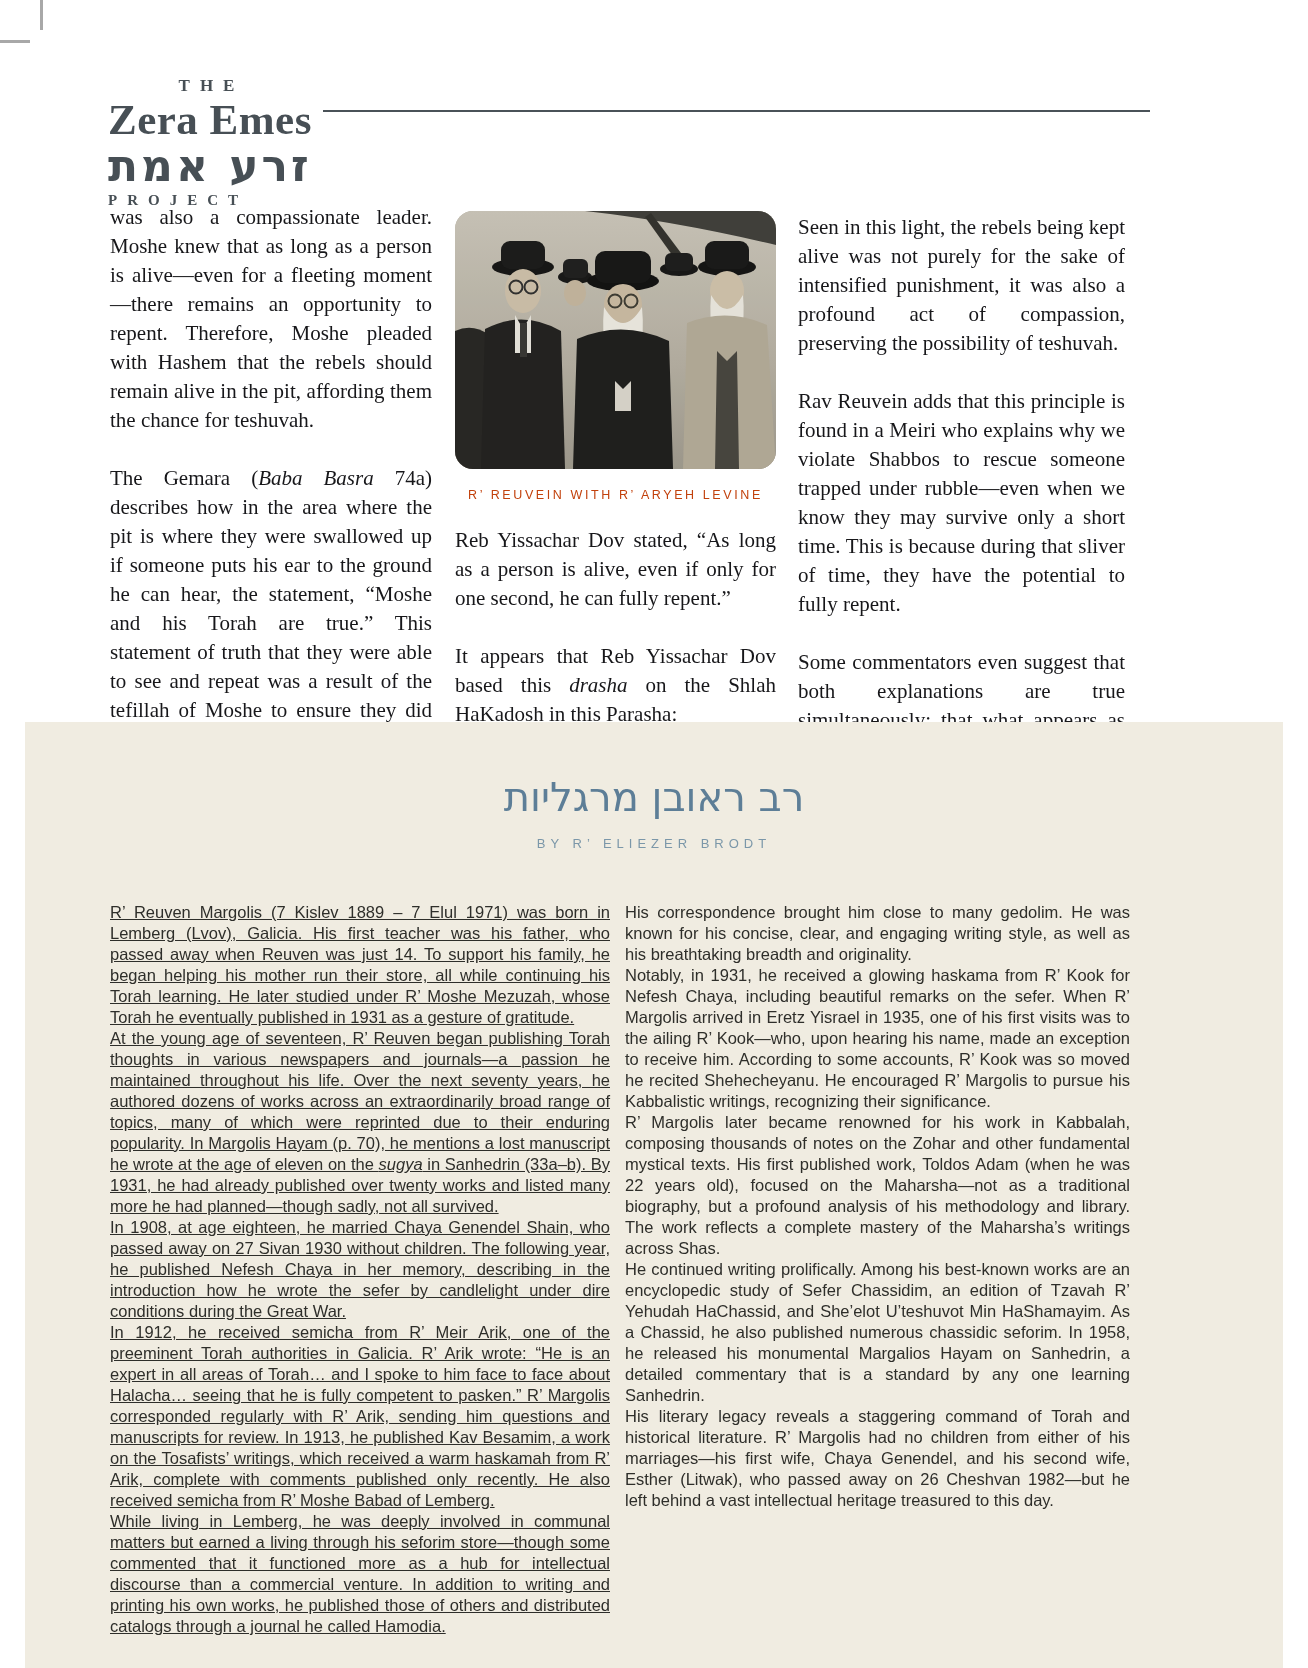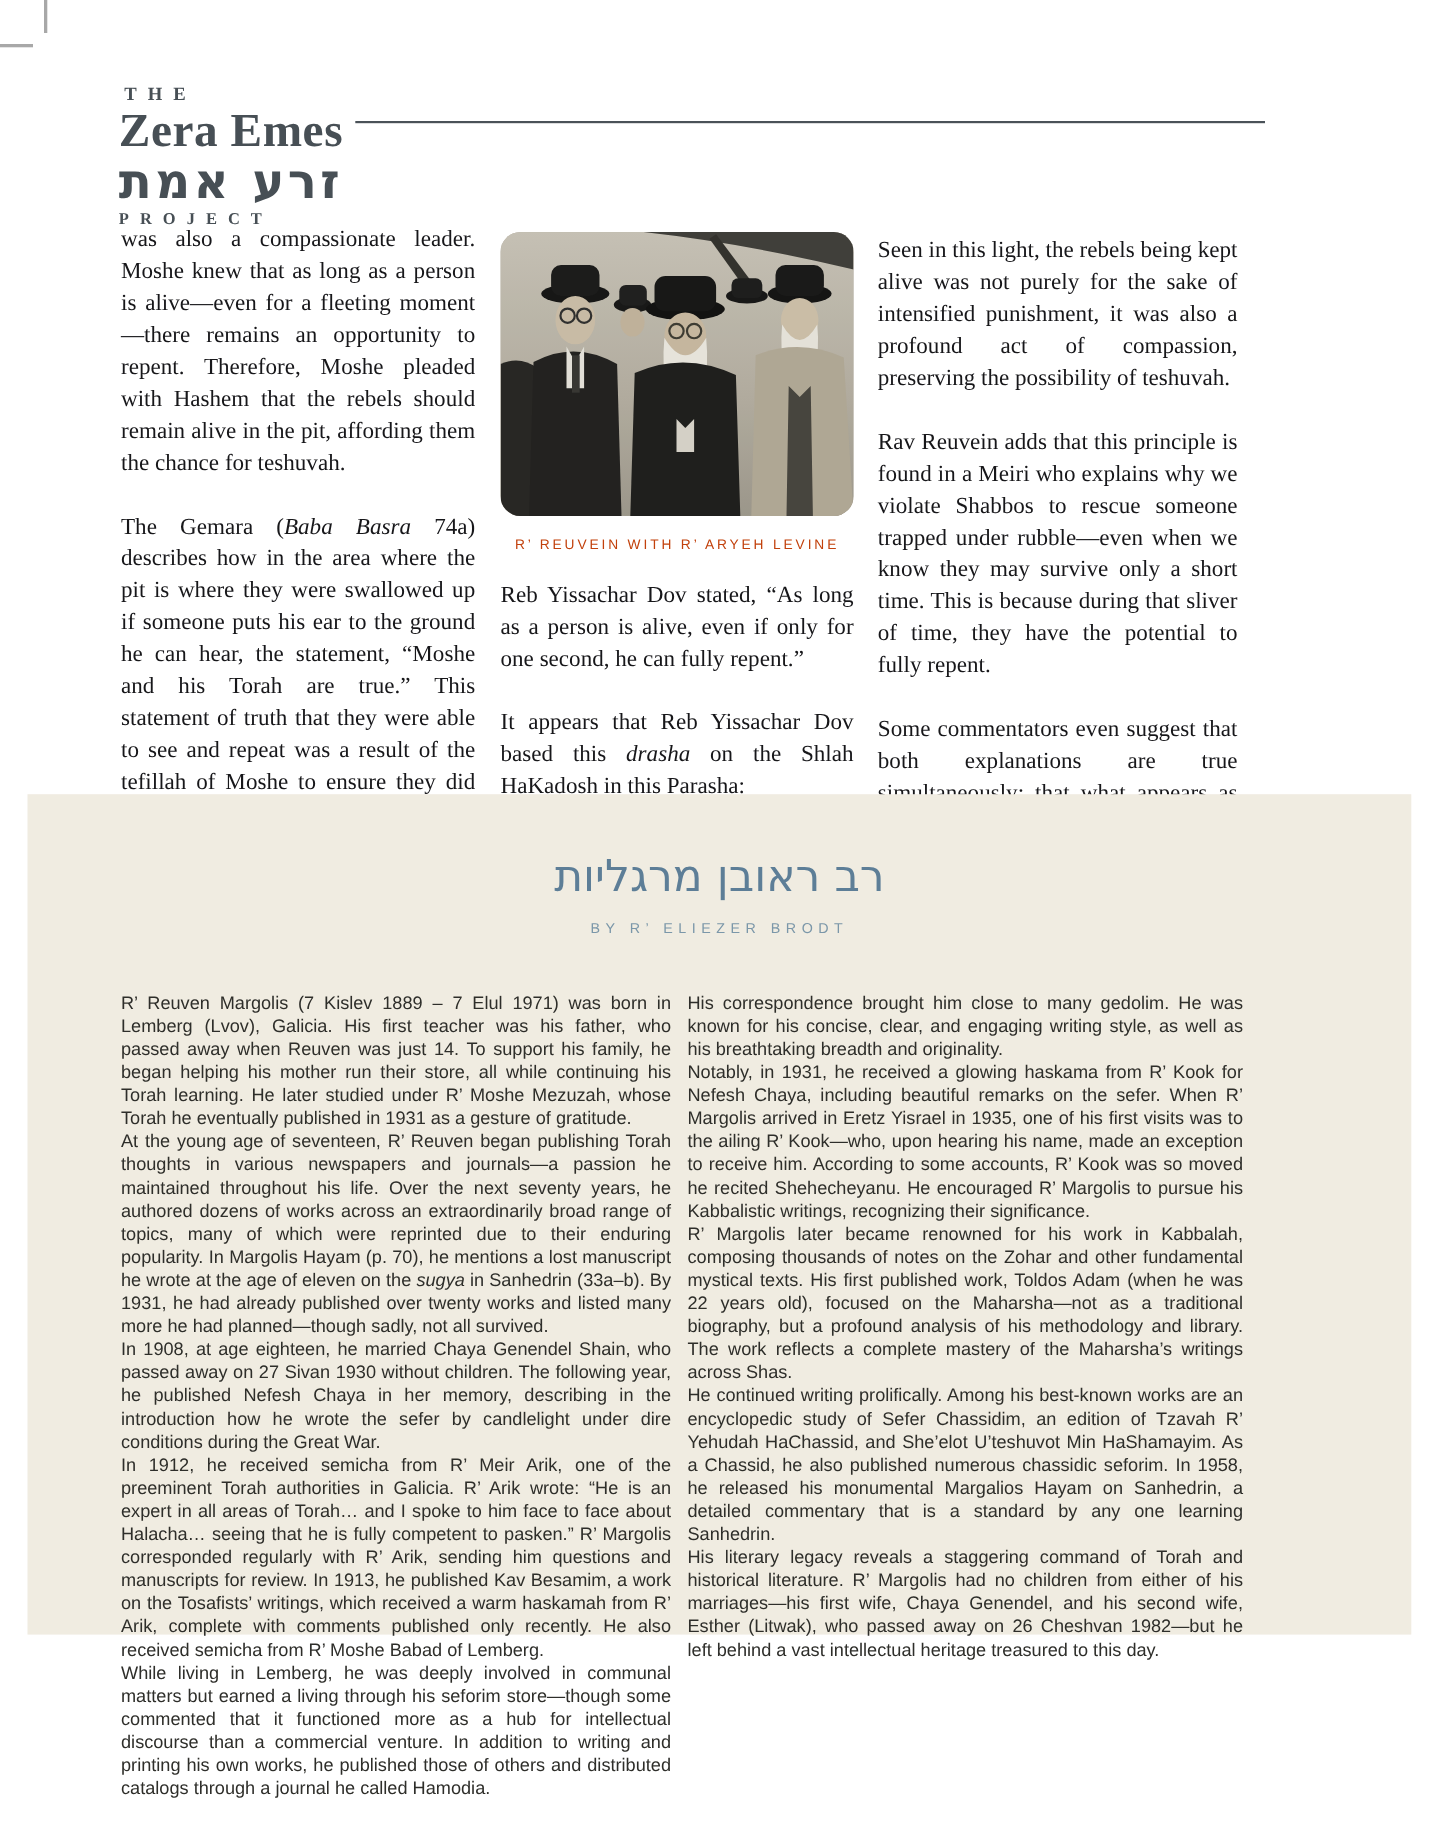--- a/index.html
+++ b/index.html
@@ -7,21 +7,21 @@
     width:1308px;height:1668px;position:relative;background:#ffffff;
     font-family:"Liberation Serif",serif;overflow:hidden;
   }
   
   .crop-v{position:absolute;left:40px;top:0;width:3px;height:30px;background:#a8a8a8;}
   .crop-h{position:absolute;left:0;top:40px;width:30px;height:3px;background:#a8a8a8;}
 
   
   .logo{position:absolute;left:108px;top:76px;width:202px;color:#474f55;}
   .logo-the{font-family:"Liberation Serif",serif;font-weight:700;font-size:17px;
-    letter-spacing:10px;margin-left:5px;}
+    letter-spacing:10px;margin-left:5px;text-align:center;}
   .logo-name{font-family:"Liberation Serif",serif;font-weight:700;font-size:43px;
     line-height:1.0;letter-spacing:0.5px;margin-top:2px;white-space:nowrap;}
   .logo-hebrew{font-family:"DejaVu Sans",sans-serif;font-weight:700;font-size:44px;
     line-height:1.0;margin-top:3px;letter-spacing:3px;white-space:nowrap;}
   .logo-project{font-family:"Liberation Serif",serif;font-weight:700;font-size:15px;
     letter-spacing:10px;text-align:left;margin-top:4px;margin-right:-6px;}
   .top-rule{position:absolute;left:323px;top:110px;width:827px;height:2px;background:#4a5258;}
 
   
   .serif-col{position:absolute;font-family:"Liberation Serif",serif;font-size:21px;
@@ -29,29 +29,29 @@
   .serif-col p{margin:0 0 29px 0;}
   #col1{left:110px;top:203px;width:322px;}
   #col2{left:455px;top:211px;width:321px;}
   #col3{left:798px;top:213px;width:327px;}
 
   .photo-frame{width:321px;height:258px;border-radius:18px;overflow:hidden;background:#b6b0a4;}
   .photo-caption{font-family:"Liberation Sans",sans-serif;font-size:12.5px;letter-spacing:2.6px;
     color:#c2410c;text-align:center;margin:12px 0 16px 0;}
 
   
-  .feature-panel{position:absolute;left:25px;top:722px;width:1258px;height:764px;background:#f0ece1;}
+  .feature-panel{position:absolute;left:25px;top:722px;width:1258px;height:946px;background:#f0ece1;}
   .feature-title{padding-top:52px;margin:0;text-align:center;font-family:"DejaVu Sans",sans-serif;
     font-weight:500;font-size:40px;line-height:1.15;color:#5d7e97;}
   .feature-byline{margin-top:16px;text-align:center;font-family:"Liberation Sans",sans-serif;
     font-size:13px;letter-spacing:5px;color:#7b97a9;}
   .feature-col{position:absolute;top:180px;font-family:"Liberation Sans",sans-serif;
     font-size:16.5px;line-height:21px;color:#2e2e2a;text-align:justify;}
   .feature-col p{margin:0;}
-  #fcol1{left:85px;width:500px;}
+  #fcol1{left:85px;width:500px;text-decoration:underline;}
   #fcol2{left:600px;width:505px;}
 </style>
 </head>
 <body>
 
 <div class="crop-v"></div>
 <div class="crop-h"></div>
 
 <div class="logo">
   <div class="logo-the">THE</div>

